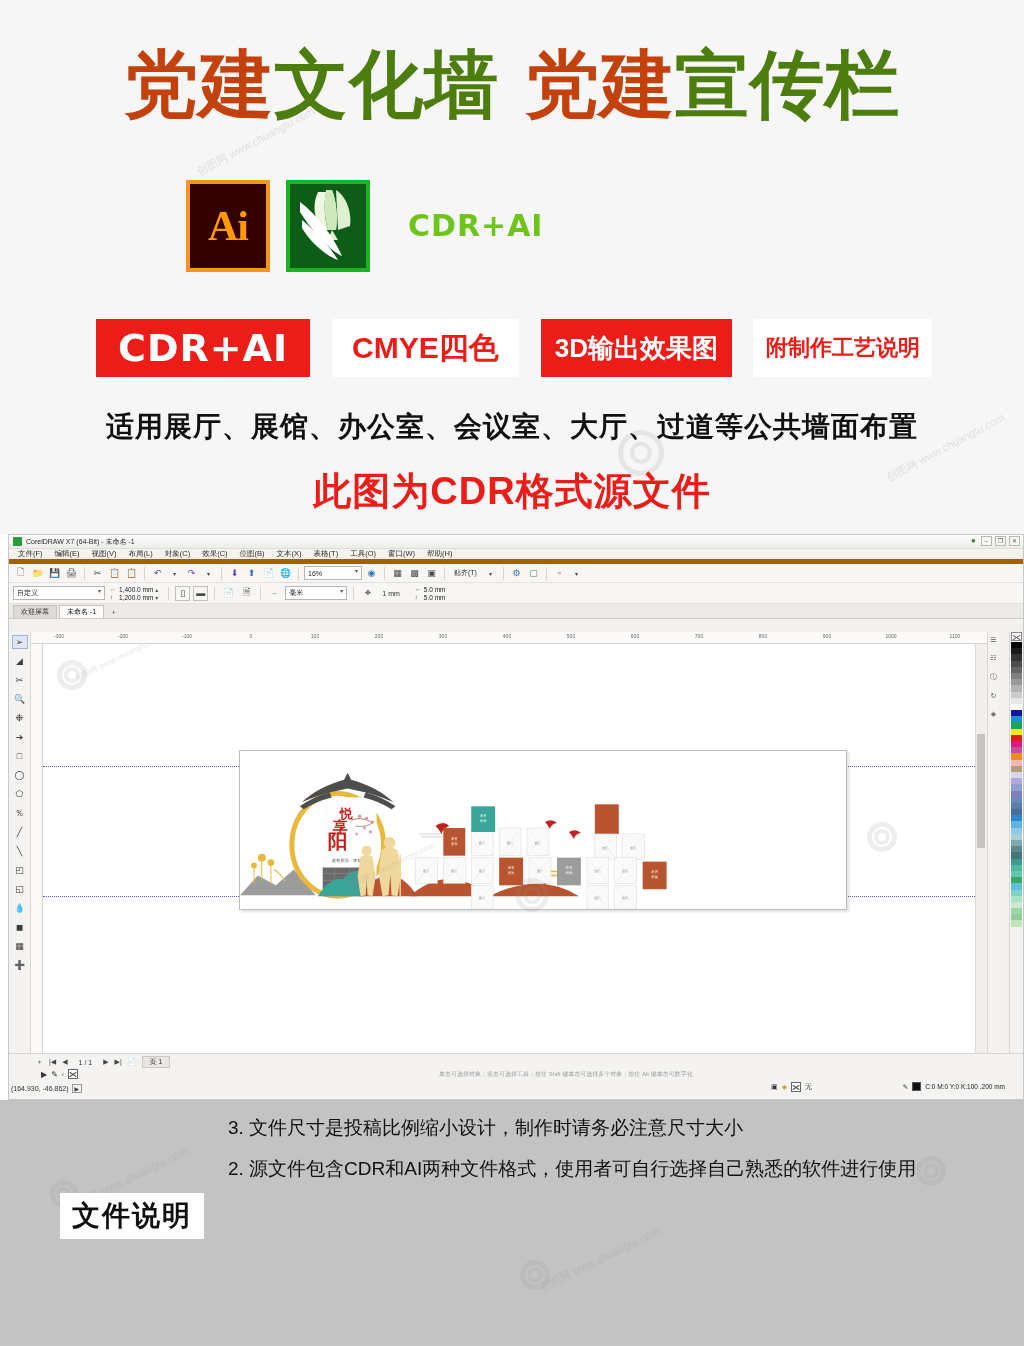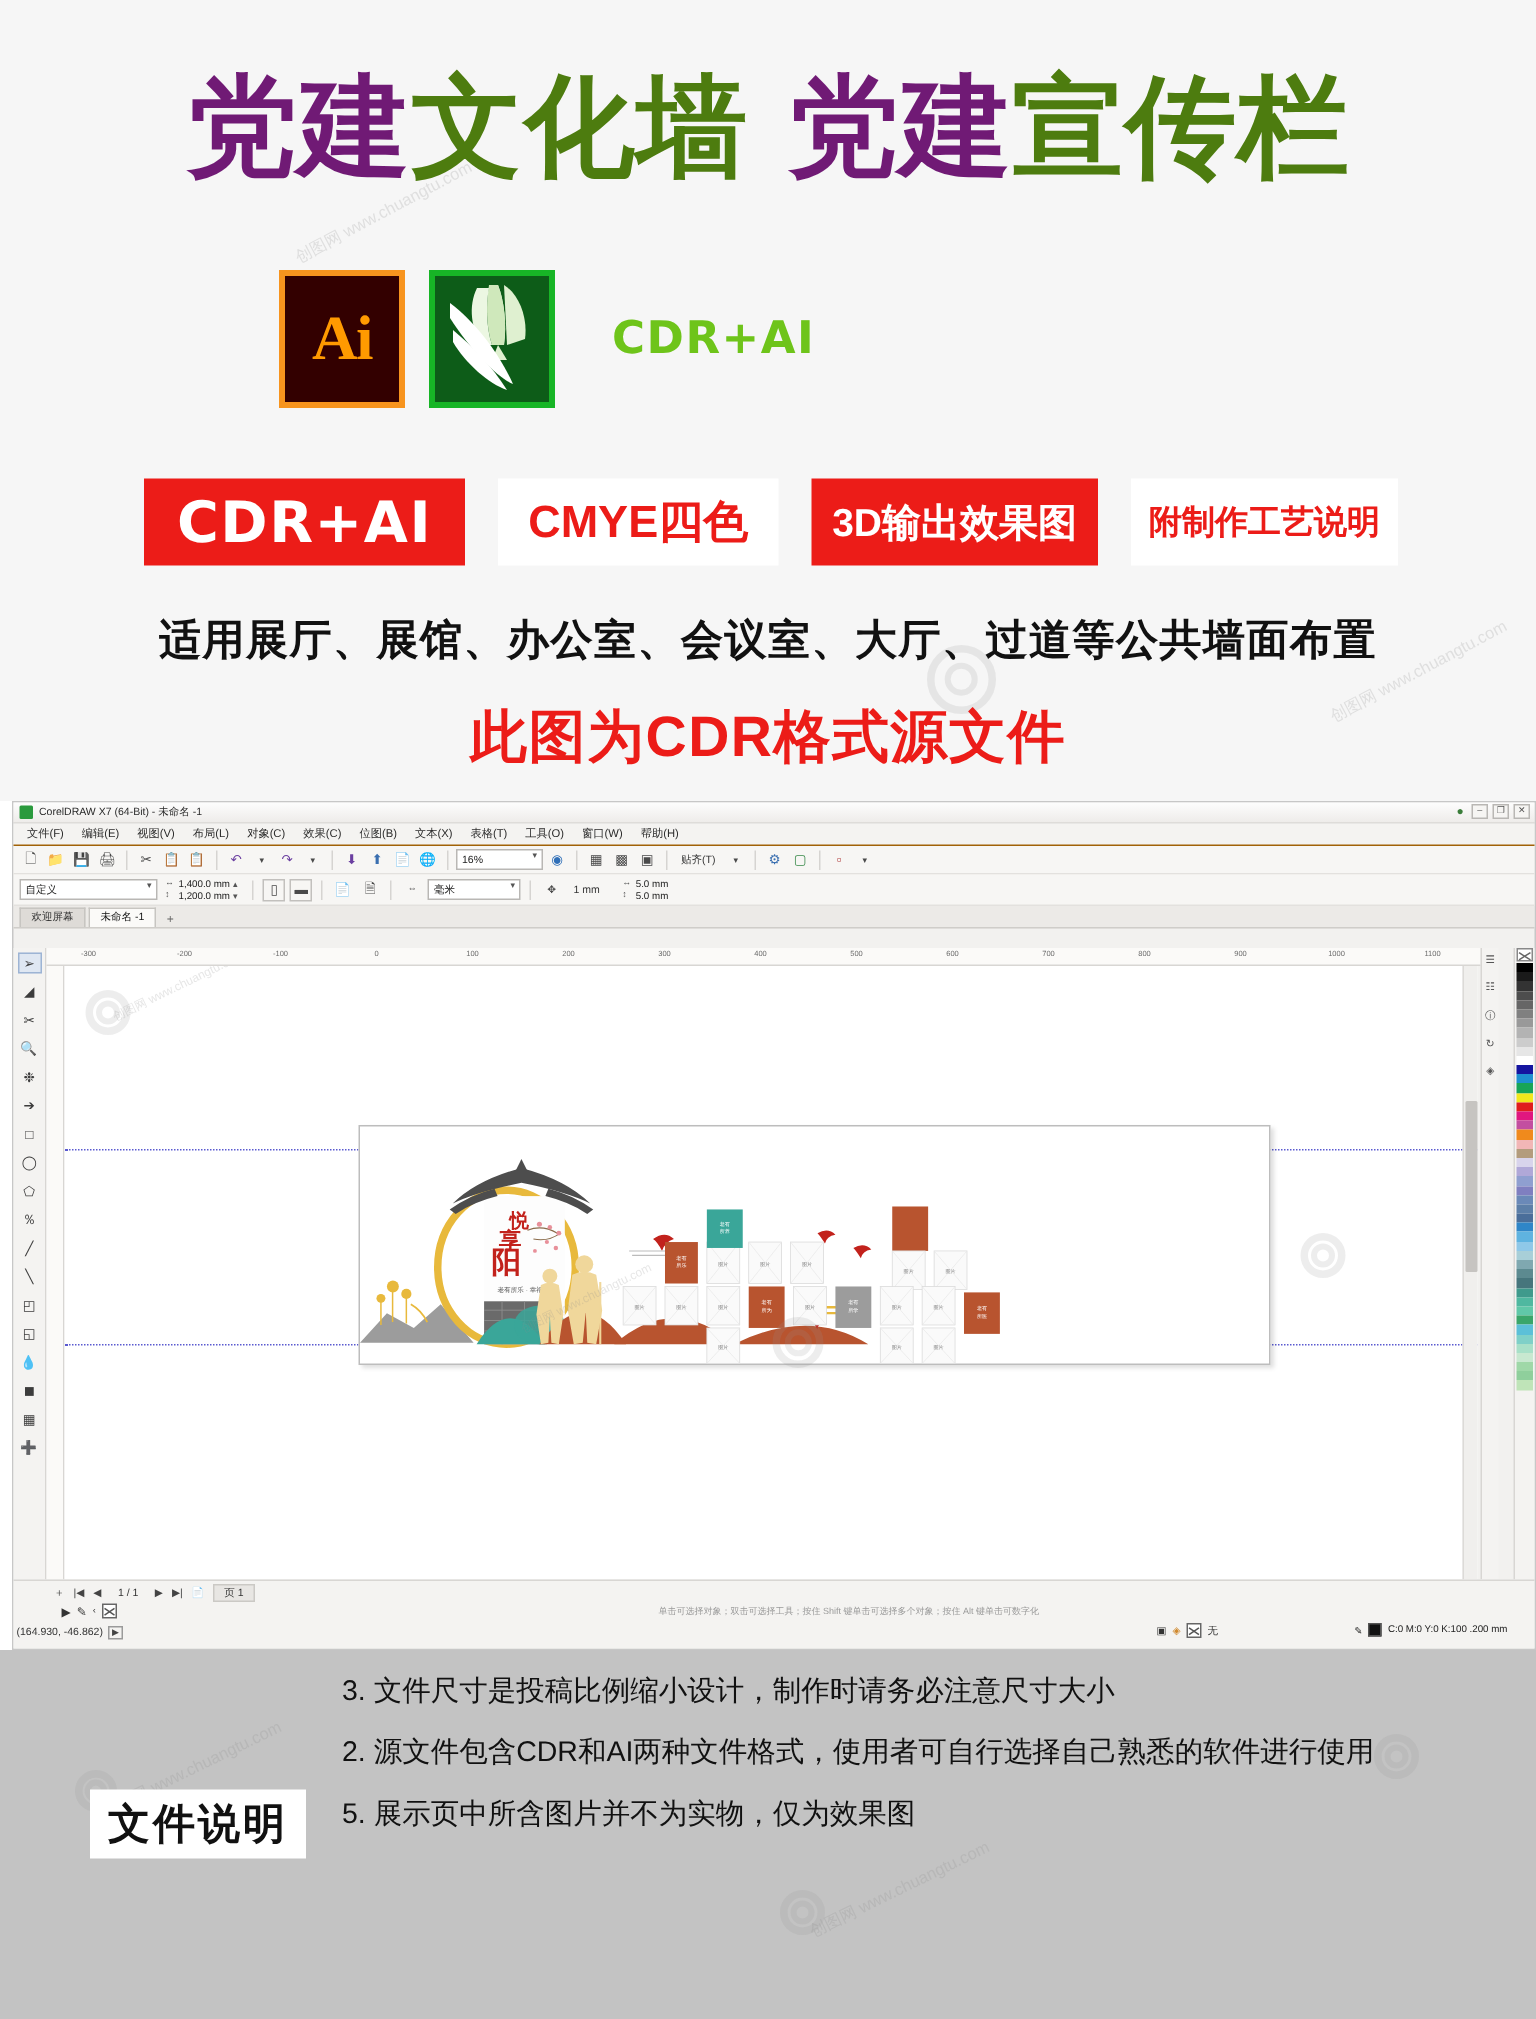--- a/index.html
+++ b/index.html
@@ -14,21 +14,21 @@
   
   .promo {
     position: absolute; left: 0; top: 0; width: 1024px; height: 534px;
     background: #f6f6f6;
   }
   .promo-title {
     position: absolute; left: 0; top: 48px; width: 1024px;
     text-align: center; font-size: 74px; font-weight: bold;
     letter-spacing: 1px; line-height: 1; white-space: nowrap;
   }
-  .promo-title .red { color: #701a75; }
+  .promo-title .red { color: #c2410c; }
   .promo-title .blk { color: #4d7c0f; }
   .promo-title .gap { display: inline-block; width: 26px; }
 
   .logo-row {
     position: absolute; left: 186px; top: 180px;
     display: flex; align-items: center; gap: 16px;
   }
   .ai-badge {
     width: 84px; height: 92px; background: #330000;
     border: 4px solid #f7941e; display: flex;
@@ -122,21 +122,21 @@
     display: inline-block; width: 11px; height: 10px;
     border: 1px solid #b9b7b4; background: #f6f5f3;
     font-size: 6px; line-height: 9px; text-align: center; color: #555;
   }
   .win-btns .acct { border: none; background: none; color: #3a7d3a;
                     width: 9px; font-size: 8px;}
 
   .menubar {
     height: 15px; background: #f4f3f1; display: flex;
     align-items: center; padding-left: 3px; gap: 0px;
-    border-bottom: 1px solid #a16207;
+    border-bottom: 5px solid #a16207;
   }
   .menubar span {
     font-size: 7.5px; color: #2b2b2b; padding: 0 6px;
     white-space: nowrap; line-height: 1;
   }
 
   .toolbar {
     height: 19px; background: #f7f6f4; display: flex;
     align-items: center; padding-left: 4px; gap: 2px;
     border-bottom: 1px solid #e3e1de;
@@ -811,16 +811,15 @@
     <div class="wm-ring" style="left:50px; top:80px; width:28px; height:28px;"></div>
     <div class="wm" style="left:62px; top:72px; transform:rotate(-26deg);">创图网 www.chuangtu.com</div>
     <div class="wm-ring" style="left:520px; top:160px; width:30px; height:30px;"></div>
     <div class="wm" style="left:534px; top:152px; transform:rotate(-26deg);">创图网 www.chuangtu.com</div>
     <div class="wm-ring" style="left:916px; top:56px; width:30px; height:30px;"></div>
   </div>
   <div class="notes-tag">文件说明</div>
   <ul class="notes-list">
     <li>3. 文件尺寸是投稿比例缩小设计，制作时请务必注意尺寸大小</li>
     <li>2. 源文件包含CDR和AI两种文件格式，使用者可自行选择自己熟悉的软件进行使用</li>
-    <li>5. 展示页中所含图片并不为实物，仅为效果图</li>
   </ul>
 
 </div>
 
 </body></html>

